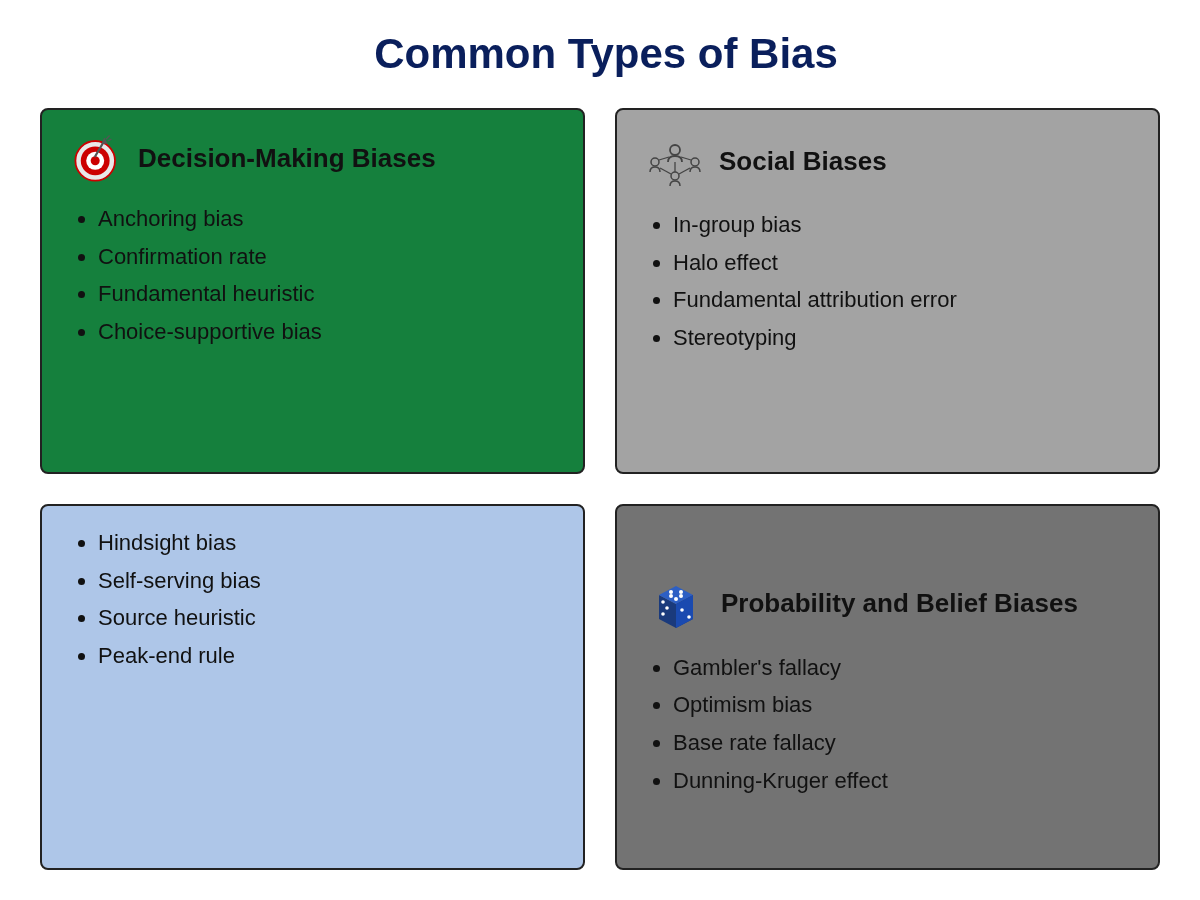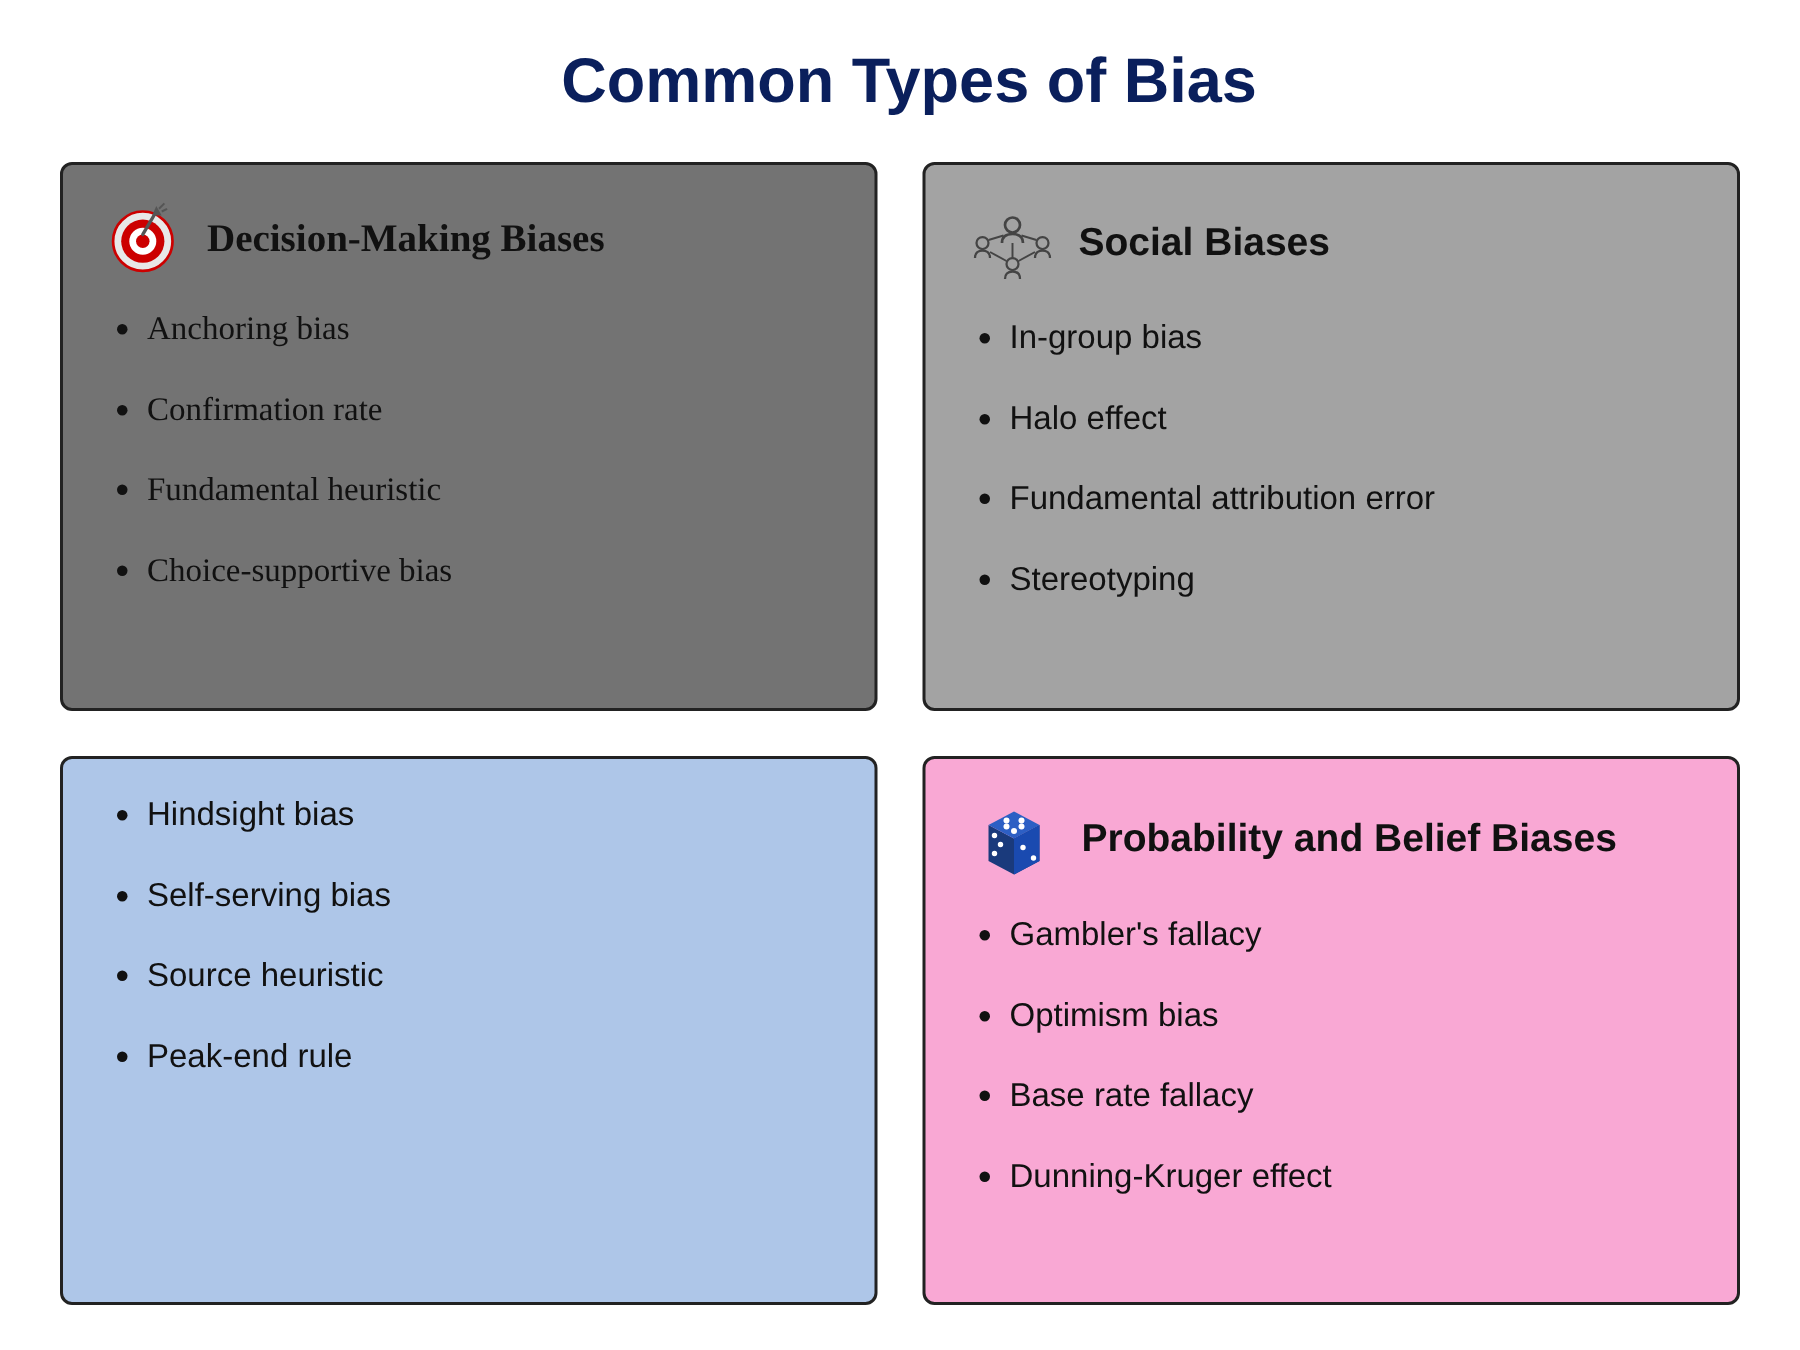--- a/index.html
+++ b/index.html
@@ -53,45 +53,45 @@
       font-weight: 900;
       color: #111;
       line-height: 1.2;
     }
 
     .card-list {
       list-style: disc;
       padding-left: 28px;
       display: flex;
       flex-direction: column;
-      gap: 24px;
+      gap: 8px;
     }
 
     .card-list li {
       font-size: 22px;
       color: #111;
       line-height: 1.35;
     }
 
     
     .card-decision {
-      background: #737373;
-      font-family: Liberation Serif, serif;
+      background: #15803d;
     }
 
     .card-social {
       background: #a3a3a3;
     }
 
     .card-memory {
       background: #aec6e8;
     }
 
     .card-probability {
-      background: #f9a8d4;
+      background: #737373;
+      justify-content: center;
     }
 
     
     .icon-target {
       width: 54px;
       height: 54px;
       flex-shrink: 0;
     }
   </style>
 </head>

